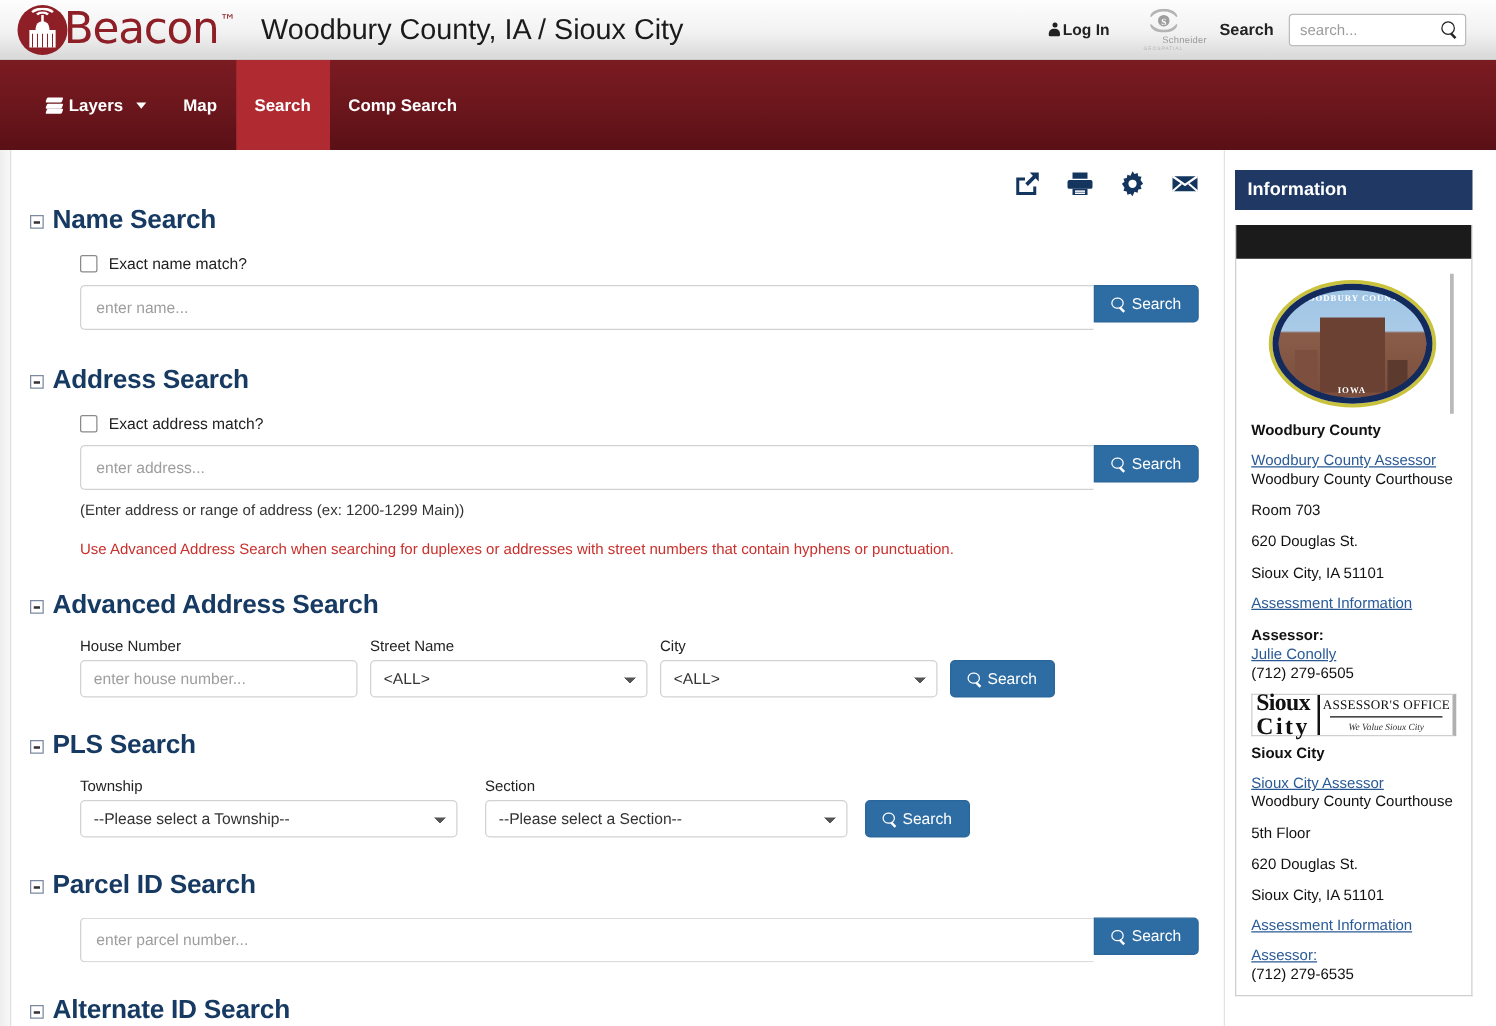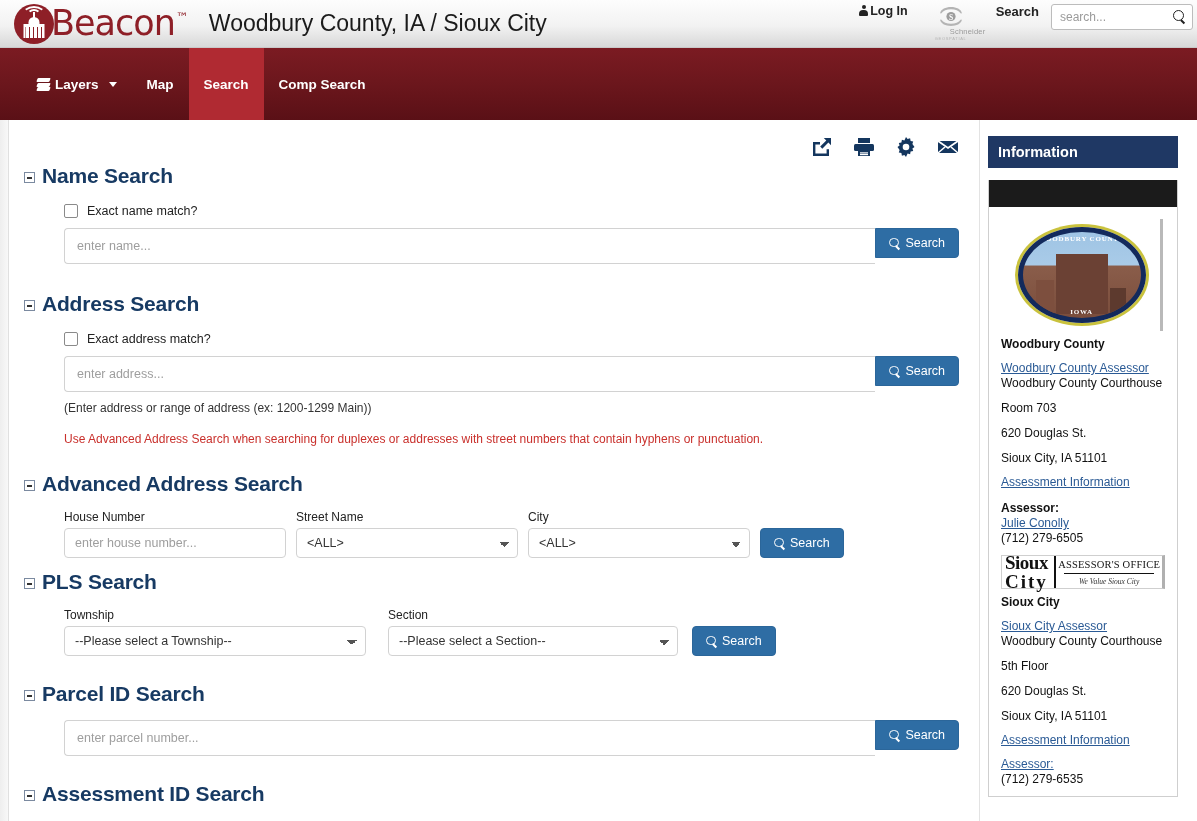--- a/index.html
+++ b/index.html
@@ -55,21 +55,21 @@
     font-size: 35px; color: #8e1f27; font-weight: 400;
     letter-spacing: -1px; margin-left: -3px; line-height: 1;
     font-family: "DejaVu Sans", sans-serif;
   }
   .brand-tm { font-size: 13px; color: #8e1f27; vertical-align: super; margin-left: 1px; }
   .site-title {
     font-size: 23px; color: #1b1b1b; margin-left: 21px; white-space: nowrap;
     font-weight: 400;
   }
   .header-right {
-    margin-left: auto; display: flex; align-items: flex-start; gap: 0; padding-right: 4px;
+    margin-left: auto; display: flex; align-items: center; gap: 0; padding-right: 24px;
   }
   .login-link {
     font-size: 12.5px; color: #222; text-decoration: none; display: flex;
     align-items: center; gap: 2px; font-weight: 600; white-space: nowrap;
   }
   .person-icon {
     width: 9px; height: 11px; position: relative; display: inline-block; flex:none;
   }
   .person-icon:before {
     content:""; position:absolute; left:2.5px; top:0; width:4px; height:4px;
@@ -492,21 +492,21 @@
             </select>
           </div>
           <button class="btn-search standalone">
             <span class="mag-w"></span>
             <span>Search</span>
           </button>
         </div>
       </div>
     </div>
 
-    <div style="margin-top:12px">
+    <div style="margin-top:26px">
       <div class="sec-head">
         <span class="toggle-box"></span>
         <span class="sec-title">PLS Search</span>
       </div>
       <div class="sec-body">
         <div class="field-row">
           <div class="field">
             <span class="field-label">Township</span>
             <select class="sel" style="width:302px">
               <option>--Please select a Township--</option>
@@ -538,21 +538,21 @@
             <span class="mag-w"></span>
             <span>Search</span>
           </button>
         </div>
       </div>
     </div>
 
     <div style="margin-top:26px">
       <div class="sec-head">
         <span class="toggle-box"></span>
-        <span class="sec-title">Assessment ID Search</span>
+        <span class="sec-title">Alternate ID Search</span>
       </div>
     </div>
   </div>
 
   <div class="sidebar">
     <div class="side-head">Information</div>
     <div class="side-panel">
       <div class="black-bar"></div>
       <div class="side-content">
 

